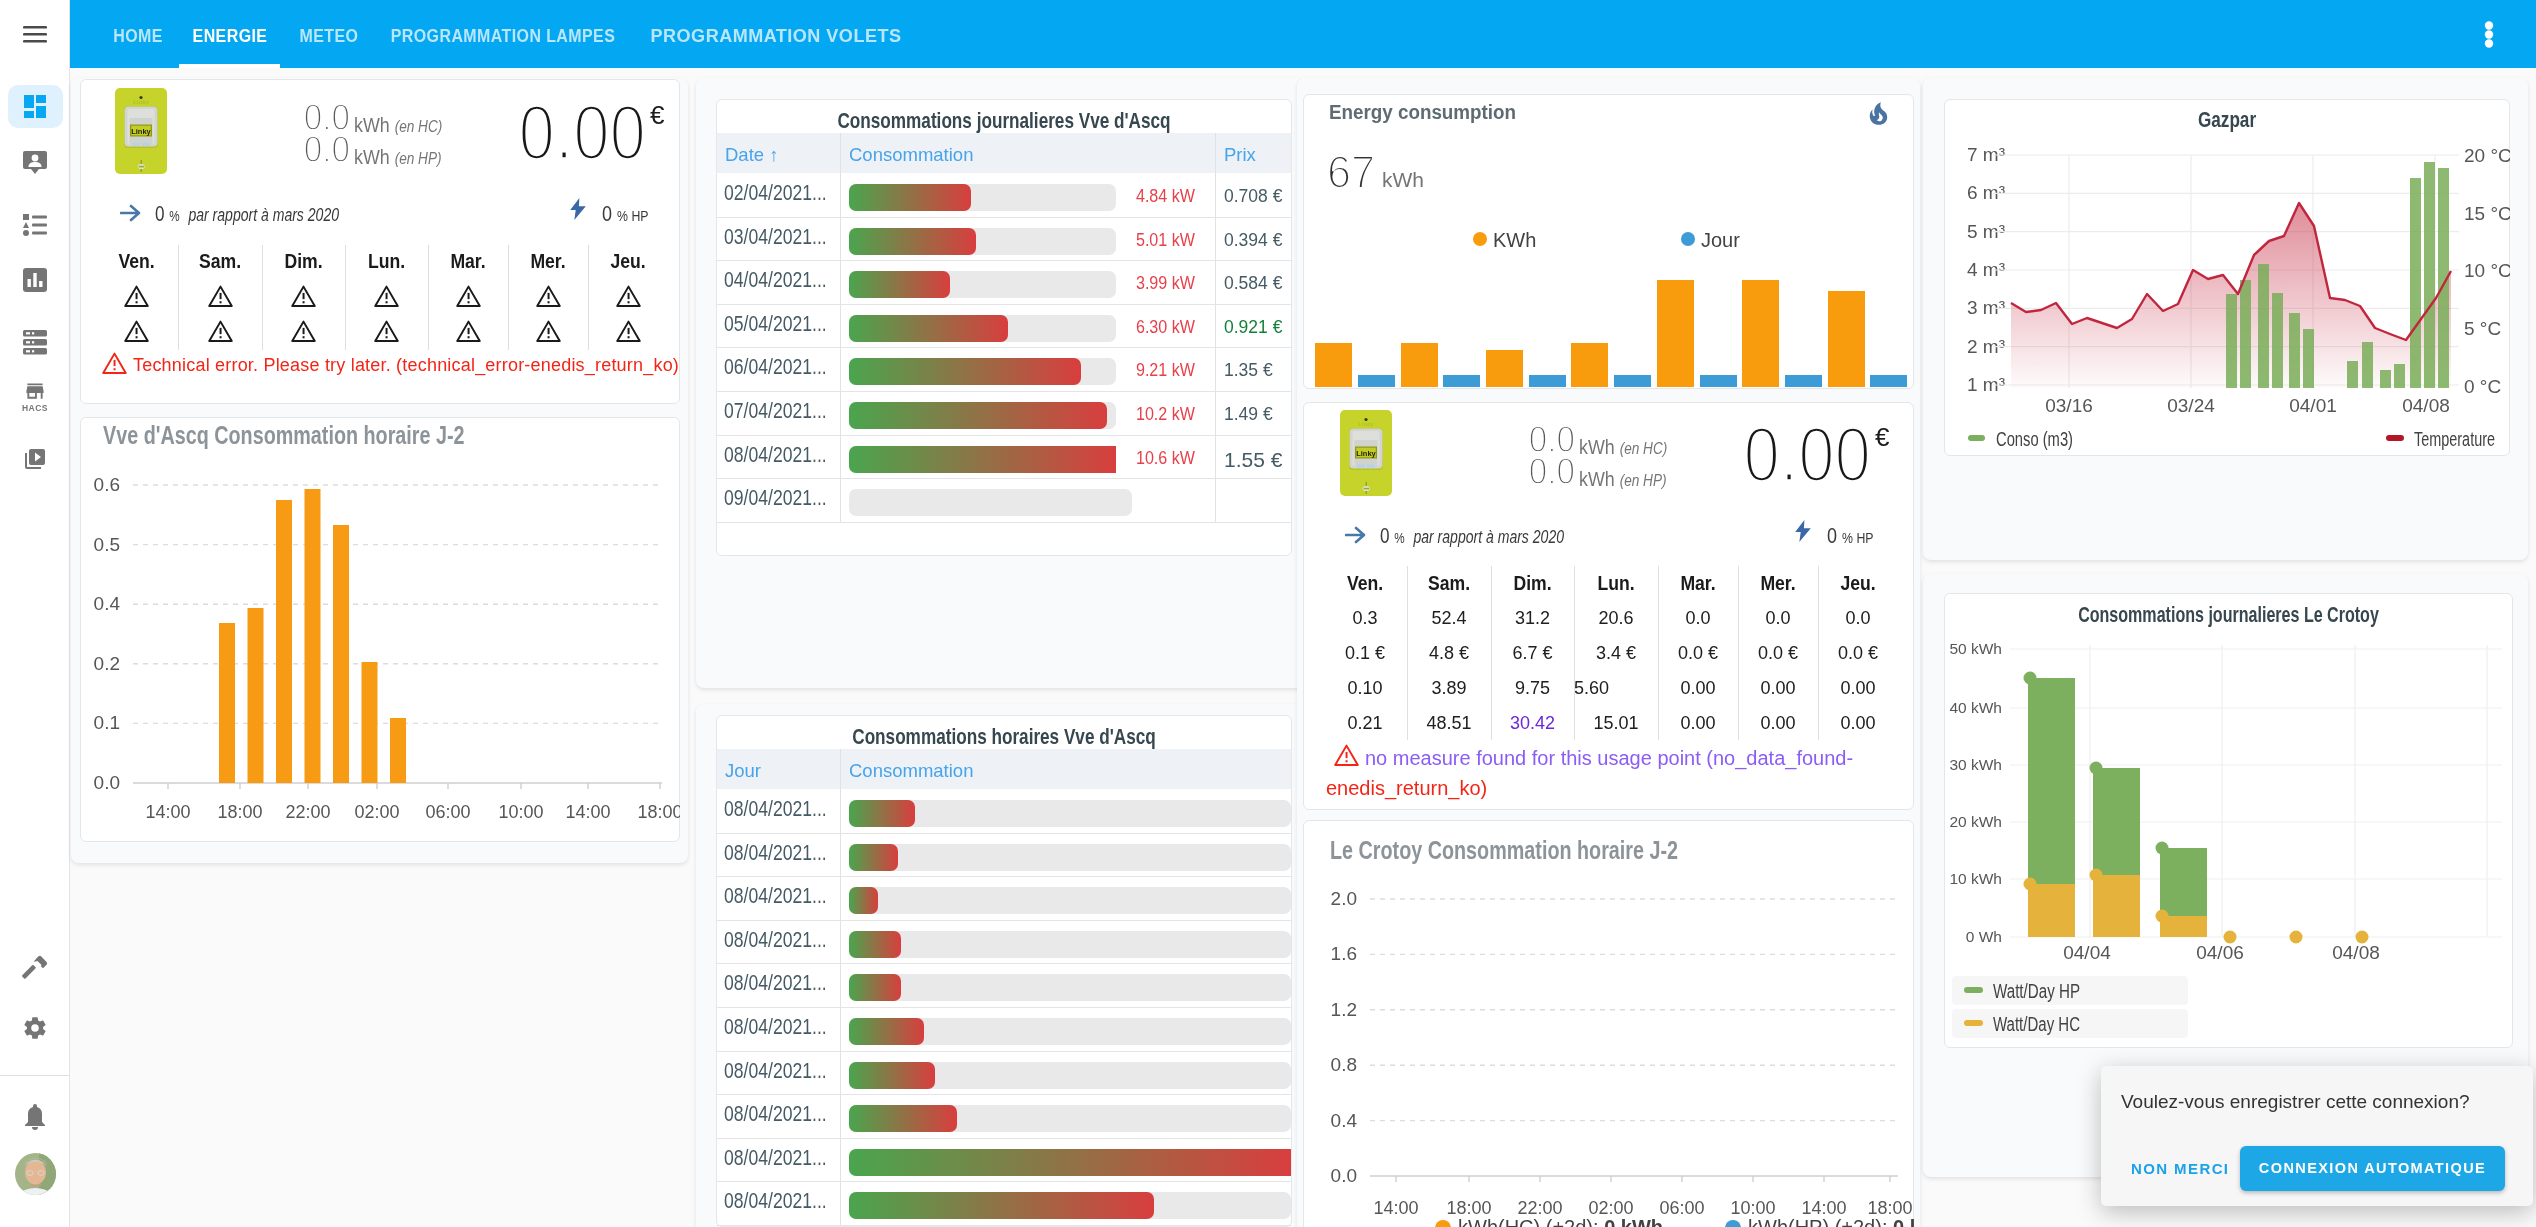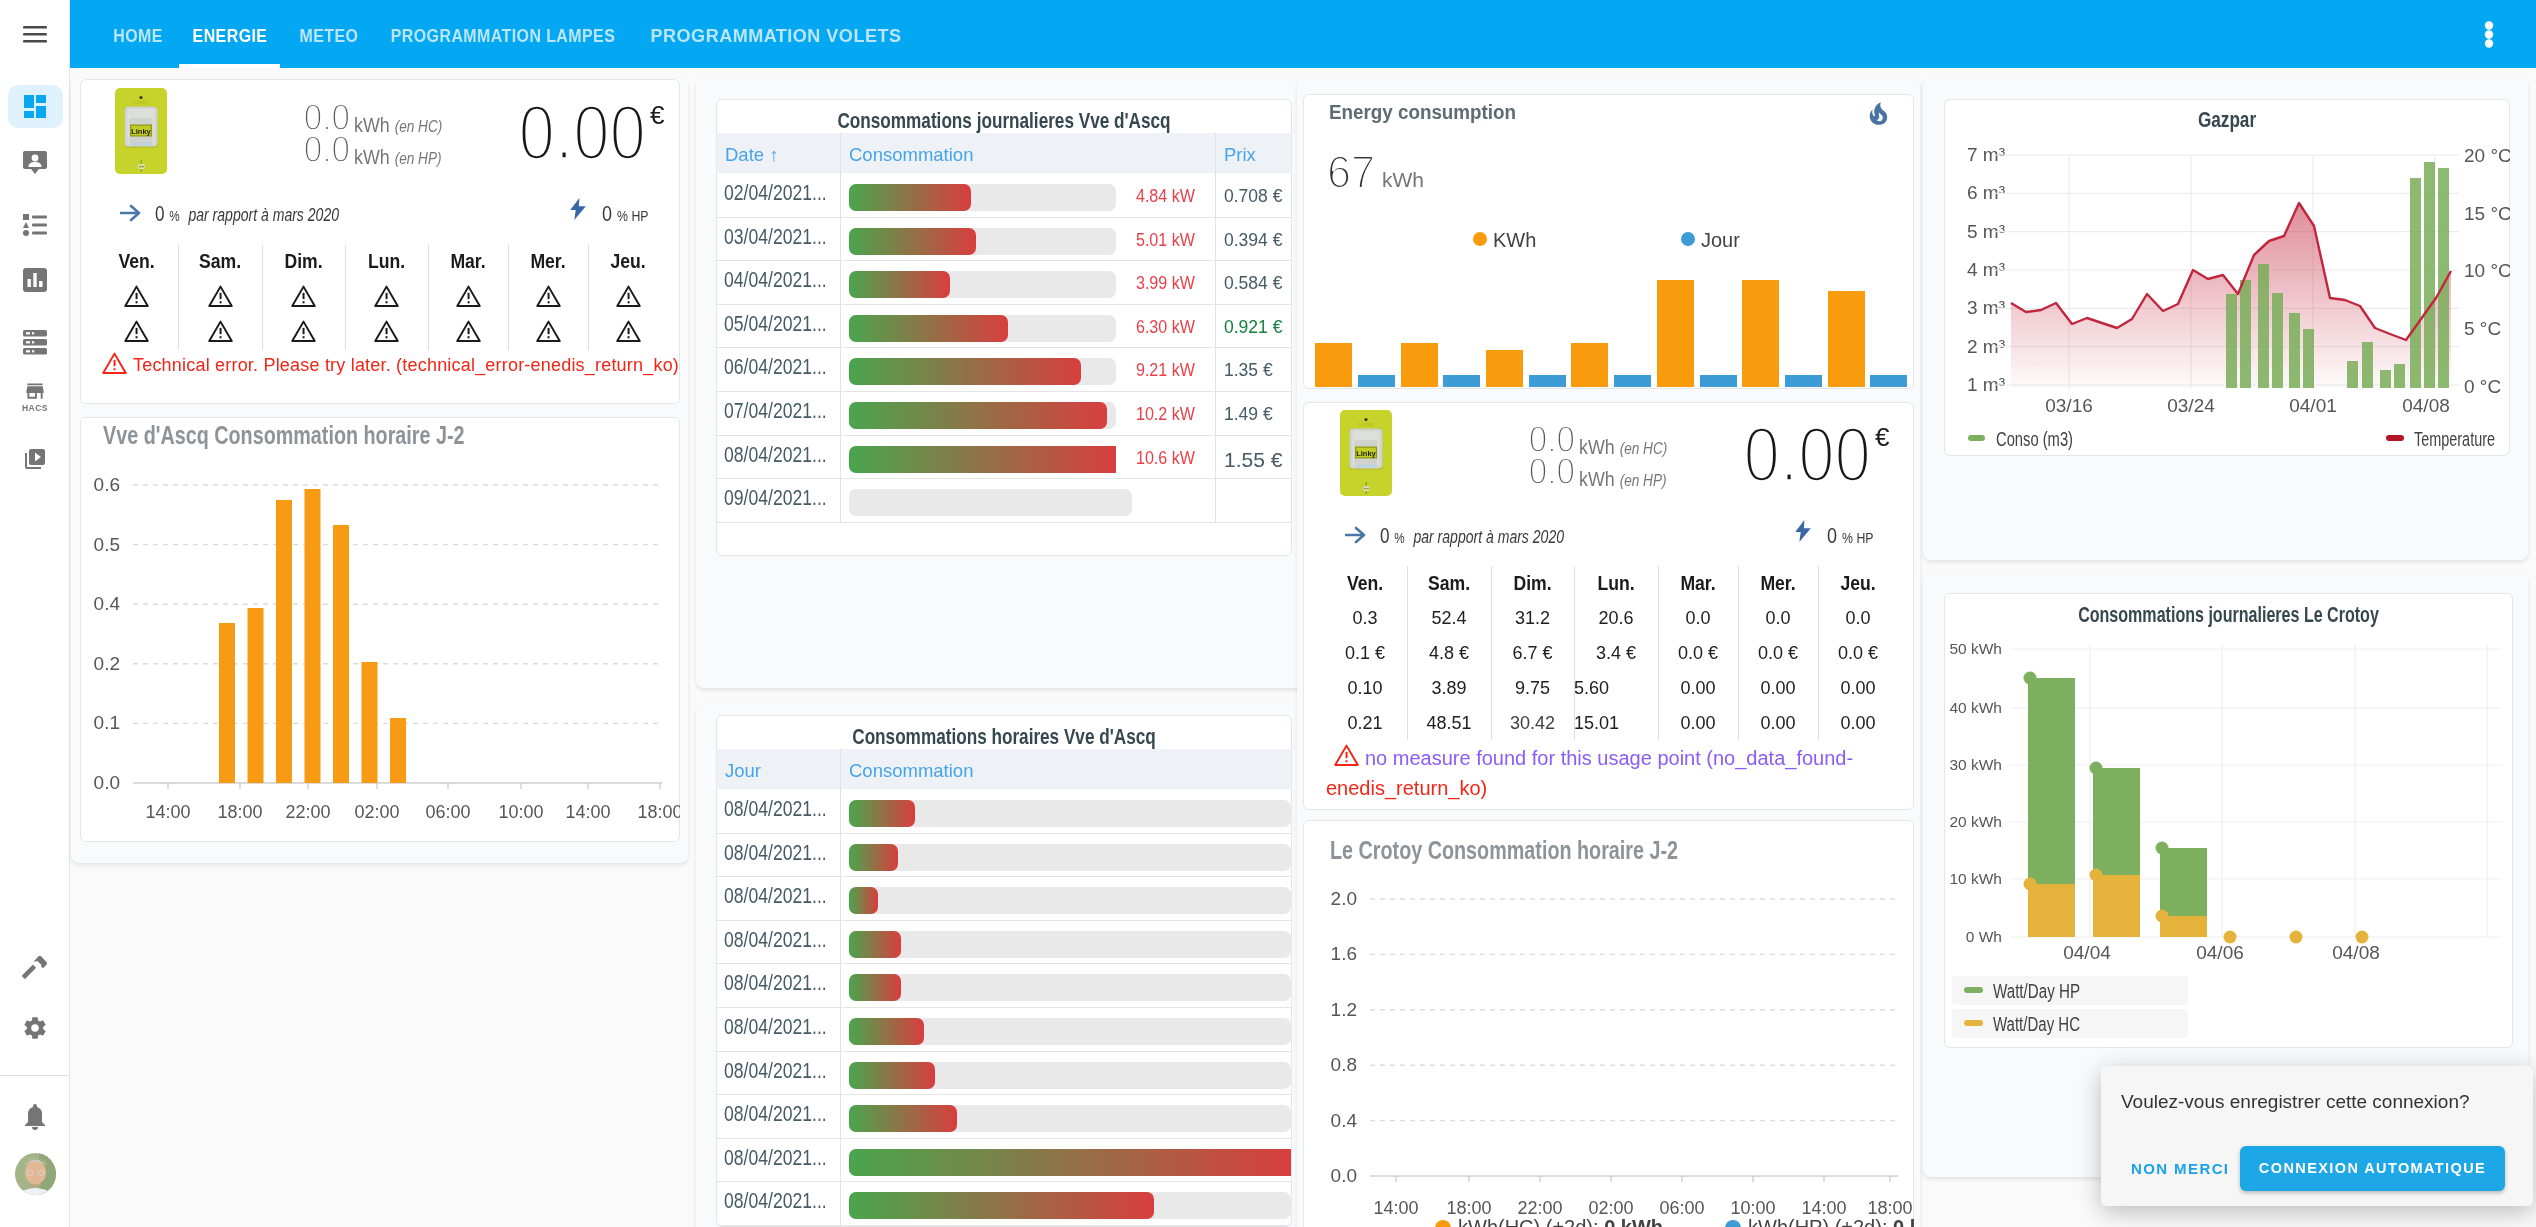--- a/index.html
+++ b/index.html
@@ -322,27 +322,27 @@
 <div class="abs" style="left:1407px;top:572px;width:84px;text-align:center;font-size:20px;font-weight:bold;color:#1b1b1b;transform:scaleX(.88)">Sam.</div>
 <div class="abs" style="left:1407px;top:608px;width:84px;text-align:center;font-size:18px;color:#202020">52.4</div>
 <div class="abs" style="left:1407px;top:643px;width:84px;text-align:center;font-size:18px;color:#202020">4.8 €</div>
 <div class="abs" style="left:1407px;top:678px;width:84px;text-align:center;font-size:18px;color:#202020">3.89</div>
 <div class="abs" style="left:1407px;top:713px;width:84px;text-align:center;font-size:18px;color:#202020">48.51</div>
 <div class="abs" style="left:1407px;top:566px;width:1px;height:174px;background:#dfdfdf"></div>
 <div class="abs" style="left:1491px;top:572px;width:83px;text-align:center;font-size:20px;font-weight:bold;color:#1b1b1b;transform:scaleX(.88)">Dim.</div>
 <div class="abs" style="left:1491px;top:608px;width:83px;text-align:center;font-size:18px;color:#202020">31.2</div>
 <div class="abs" style="left:1491px;top:643px;width:83px;text-align:center;font-size:18px;color:#202020">6.7 €</div>
 <div class="abs" style="left:1491px;top:678px;width:83px;text-align:center;font-size:18px;color:#202020">9.75</div>
-<div class="abs" style="left:1491px;top:713px;width:83px;text-align:center;font-size:18px;color:#404040">30.42</div>
+<div class="abs" style="left:1491px;top:713px;width:83px;text-align:center;font-size:18px;color:#6d28d9">30.42</div>
 <div class="abs" style="left:1491px;top:566px;width:1px;height:174px;background:#dfdfdf"></div>
 <div class="abs" style="left:1574px;top:572px;width:84px;text-align:center;font-size:20px;font-weight:bold;color:#1b1b1b;transform:scaleX(.88)">Lun.</div>
 <div class="abs" style="left:1574px;top:608px;width:84px;text-align:center;font-size:18px;color:#202020">20.6</div>
 <div class="abs" style="left:1574px;top:643px;width:84px;text-align:center;font-size:18px;color:#202020">3.4 €</div>
 <div class="abs" style="left:1574px;top:678px;width:84px;text-align:left;font-size:18px;color:#202020">5.60</div>
-<div class="abs" style="left:1574px;top:713px;width:84px;text-align:left;font-size:18px;color:#202020">15.01</div>
+<div class="abs" style="left:1574px;top:713px;width:84px;text-align:center;font-size:18px;color:#202020">15.01</div>
 <div class="abs" style="left:1574px;top:566px;width:1px;height:174px;background:#dfdfdf"></div>
 <div class="abs" style="left:1658px;top:572px;width:80px;text-align:center;font-size:20px;font-weight:bold;color:#1b1b1b;transform:scaleX(.88)">Mar.</div>
 <div class="abs" style="left:1658px;top:608px;width:80px;text-align:center;font-size:18px;color:#202020">0.0</div>
 <div class="abs" style="left:1658px;top:643px;width:80px;text-align:center;font-size:18px;color:#202020">0.0 €</div>
 <div class="abs" style="left:1658px;top:678px;width:80px;text-align:center;font-size:18px;color:#202020">0.00</div>
 <div class="abs" style="left:1658px;top:713px;width:80px;text-align:center;font-size:18px;color:#202020">0.00</div>
 <div class="abs" style="left:1658px;top:566px;width:1px;height:174px;background:#dfdfdf"></div>
 <div class="abs" style="left:1738px;top:572px;width:80px;text-align:center;font-size:20px;font-weight:bold;color:#1b1b1b;transform:scaleX(.88)">Mer.</div>
 <div class="abs" style="left:1738px;top:608px;width:80px;text-align:center;font-size:18px;color:#202020">0.0</div>
 <div class="abs" style="left:1738px;top:643px;width:80px;text-align:center;font-size:18px;color:#202020">0.0 €</div>

